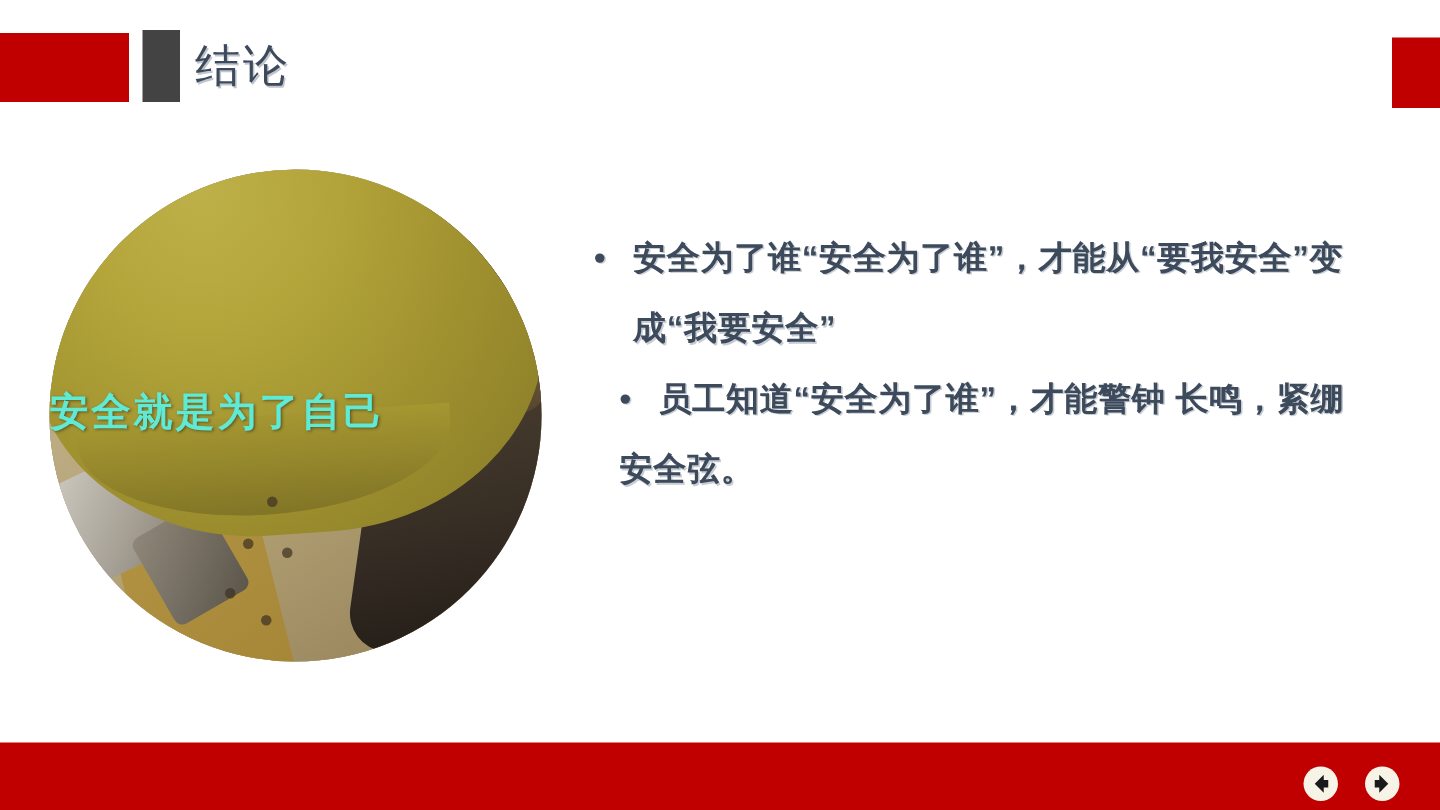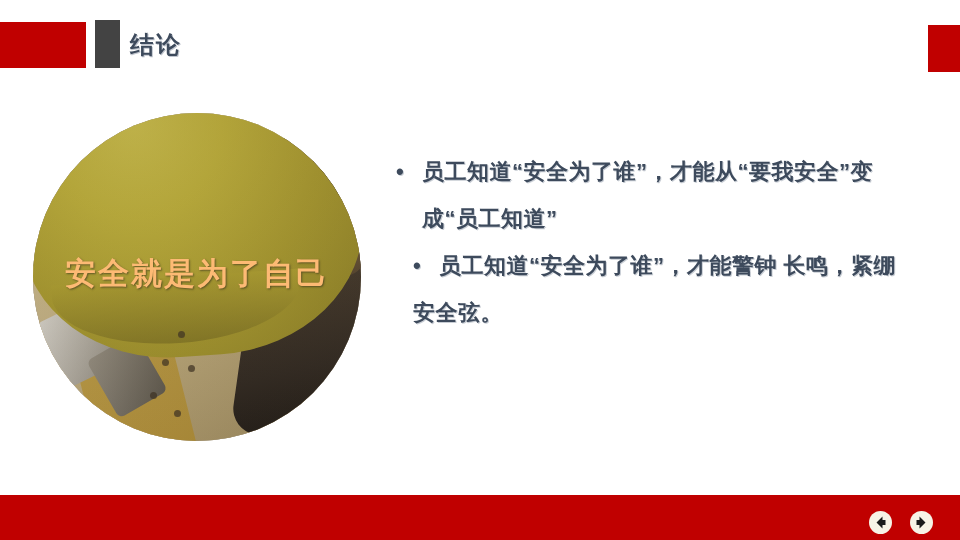--- a/index.html
+++ b/index.html
@@ -36,22 +36,22 @@
     left: 95px;
     top: 20px;
     width: 25px;
     height: 48px;
     background: #434343;
   }
   .header-title {
     position: absolute;
     left: 130px;
     top: 26px;
-    font-size: 24px;
-    font-weight: bold;
+    font-size: 30px;
+    font-weight: normal;
     color: #3d4a5c;
     letter-spacing: 2px;
     line-height: 38px;
     text-shadow: 1px 1px 0 rgba(140,150,165,0.55);
     white-space: nowrap;
   }
   .header-right-red {
     position: absolute;
     right: 0;
     top: 25px;
@@ -190,24 +190,24 @@
   .photo-circle .ph-tint {
     position: absolute;
     left: 0; top: 0; right: 0; bottom: 0;
     background: linear-gradient(180deg, rgba(98,78,40,0.22) 0%, rgba(70,58,38,0.14) 100%);
   }
   .photo-caption {
     position: absolute;
     left: 0;
     right: 0;
     top: 143px;
-    text-align: center;
-    font-size: 31px;
+    text-align: left;
+    font-size: 26px;
     font-weight: bold;
-    color: #fdba74;
+    color: #5eead4;
     letter-spacing: 2px;
     line-height: 36px;
     text-shadow: 1px 1px 2px rgba(40,35,25,0.55);
     white-space: nowrap;
   }
 
   
   .body-text {
     position: absolute;
     left: 396px;
@@ -298,21 +298,21 @@
         <i></i>
         <i></i>
     </div>
     <div class="ph-tint"></div>
     <div class="photo-caption">安全就是为了自己</div>
   </div>
 
   <div class="body-text">
 
     <div class="bullet-para hang">
-      <span class="marker">•</span><span class="ptext">员工知道“安全为了谁”，才能从“要我安全”变成“员工知道”</span>
+      <span class="marker">•</span><span class="ptext">安全为了谁“安全为了谁”，才能从“要我安全”变成“我要安全”</span>
     </div>
 
     <div class="bullet-para flow">
       <span class="marker">•</span><span class="ptext">员工知道“安全为了谁”，才能警钟 长鸣，紧绷安全弦。</span>
     </div>
 
 
   </div>
 
   <div class="footer-bar"></div>

